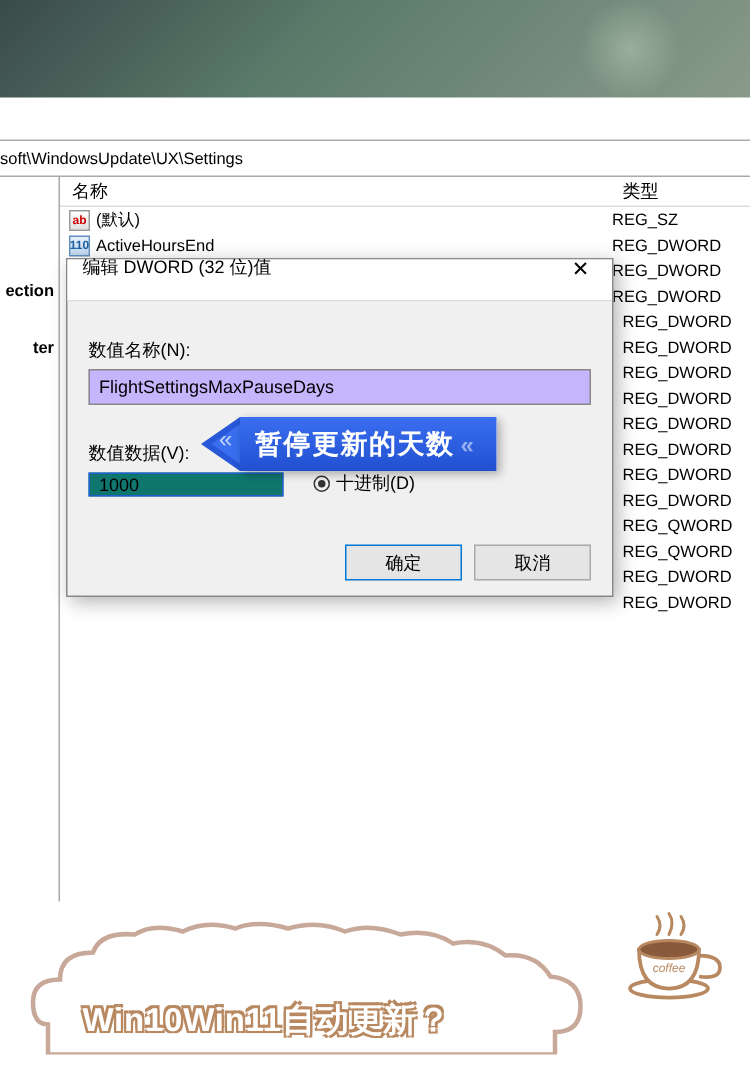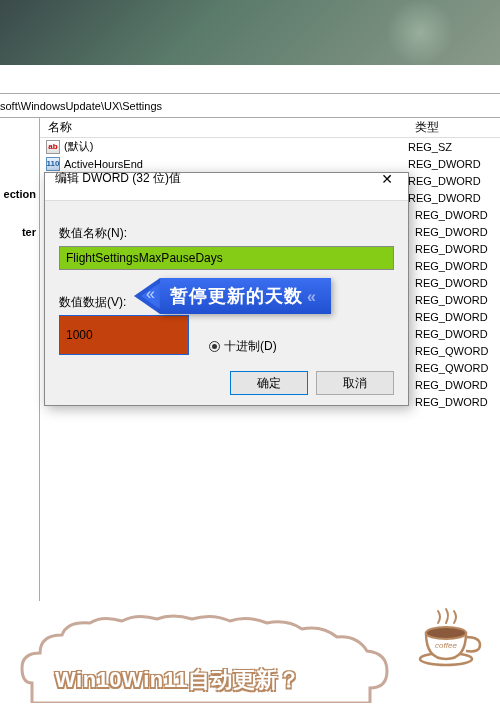--- a/index.html
+++ b/index.html
@@ -160,40 +160,40 @@
     .text-input {
       width: 100%;
       height: 24px;
       border: 1px solid #888;
       padding: 2px 6px;
       font-size: 12px;
       background: #fff;
       font-family: inherit;
     }
     .text-input[readonly] {
-      background: #84cc16;
+      background: #c4b5fd;
     }
     .data-row {
       display: flex;
       gap: 20px;
       align-items: flex-end;
     }
     .data-col { flex: 0 0 130px; }
     .radix-col {
       flex: 1;
       position: relative;
       padding-top: 18px;
     }
     .value-input {
       width: 130px;
-      height: 40px;
+      height: 16px;
       border: 1px solid #2060d0;
       padding: 2px 6px;
       font-size: 12px;
-      background: #c2410c;
+      background: #0f766e;
       font-family: inherit;
     }
     .radio-row {
       font-size: 12px;
       display: flex;
       align-items: center;
       gap: 4px;
       margin-top: 6px;
     }
     .dialog-buttons {
@@ -203,20 +203,21 @@
       margin-top: 16px;
     }
     .dlg-btn {
       width: 78px;
       height: 24px;
       background: #e5e5e5;
       border: 1px solid #aaa;
       font-size: 12px;
       cursor: pointer;
       font-family: Liberation Serif, serif;
+      margin-top: 16px;
     }
     .dlg-btn:first-child {
       border: 1px solid #0078d7;
     }
     .annotation {
       position: absolute;
       left: 134px;
       top: 278px;
       z-index: 20;
       display: flex;

